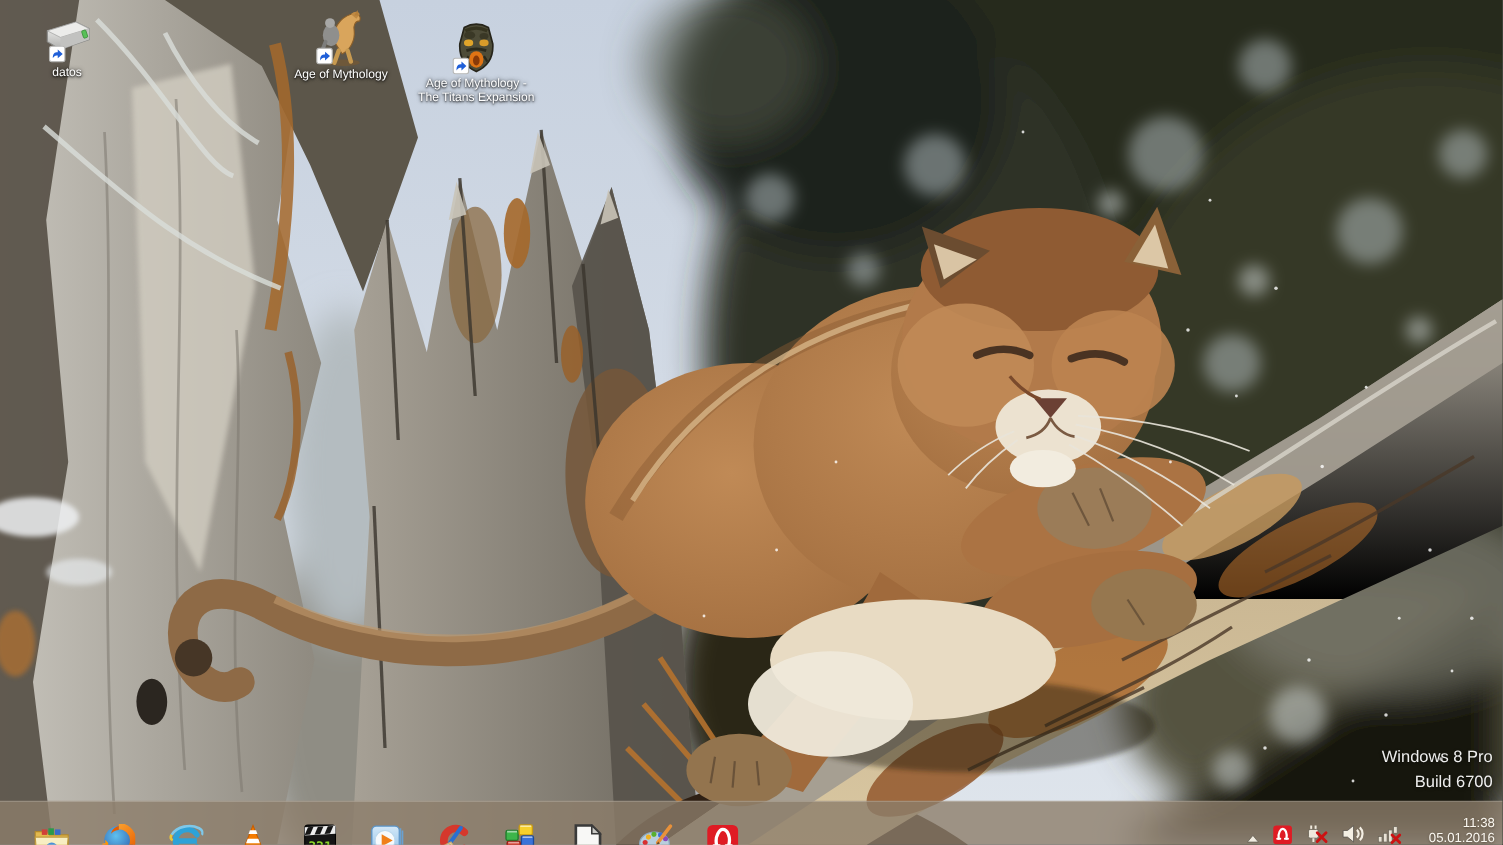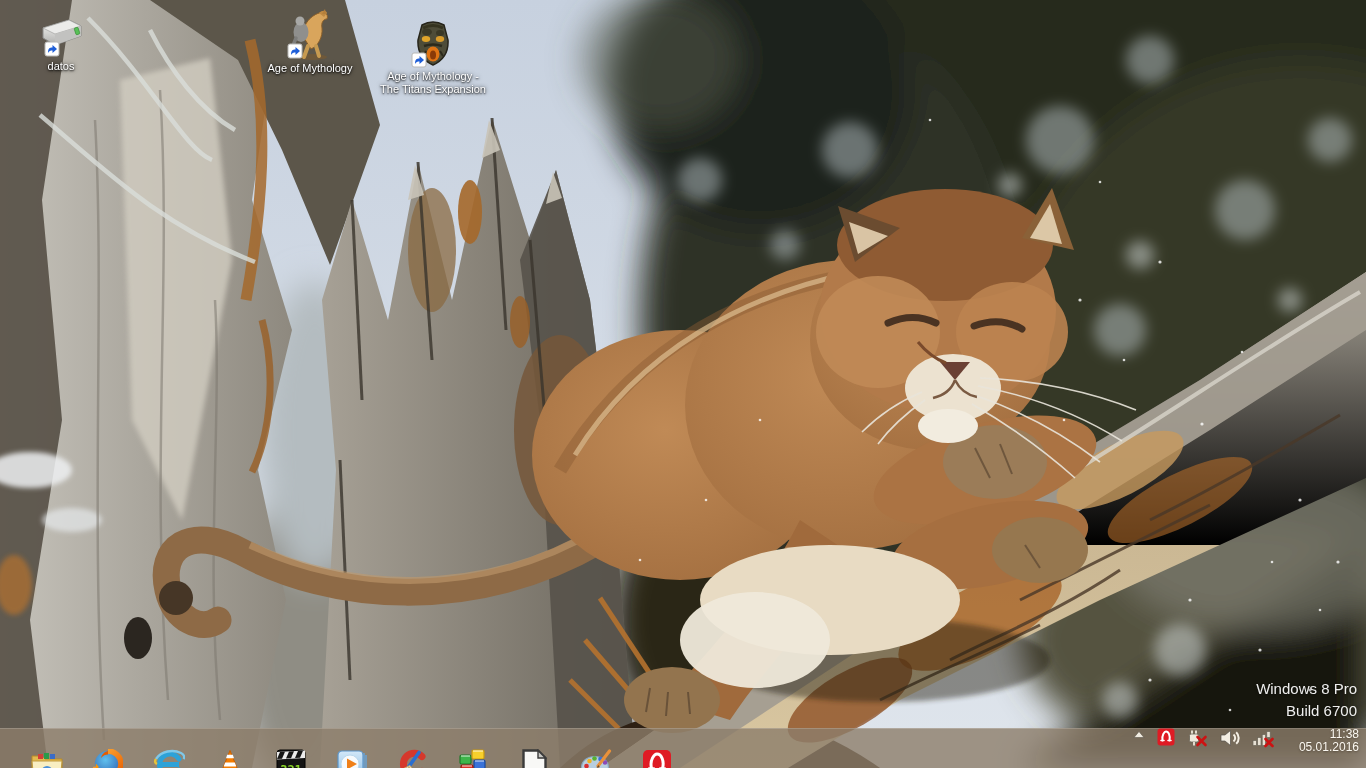--- a/index.html
+++ b/index.html
@@ -37,21 +37,21 @@
     position:absolute;inset:0;
     background:var(--taskbar-bg,#8d7e6b);opacity:.8;
     border-top:1px solid rgba(255,255,255,.22);
   }
   .tb-apps{position:absolute;left:16px;top:16px;height:40px;display:flex;justify-content:flex-end;}
   .tb-btn{
     width:61px;height:40px;background:transparent;border:none;margin:0;padding:0;
     display:flex;align-items:center;justify-content:center;cursor:pointer;
   }
   .tray{
-    position:absolute;right:0;top:0;height:40px;display:flex;align-items:flex-start;
+    position:absolute;right:0;top:0;height:40px;display:flex;align-items:flex-end;
     gap:11px;padding-right:7px;
   }
   .tray-ic{display:flex;align-items:center;justify-content:center;cursor:pointer;}
   .clock{
     text-align:right;color:#fbf8f1;font-size:12px;line-height:13px;
     text-shadow:0 1px 2px rgba(70,58,44,.7);cursor:pointer;min-width:70px;
     padding-left:4px;
   }
 </style>
 </head>

